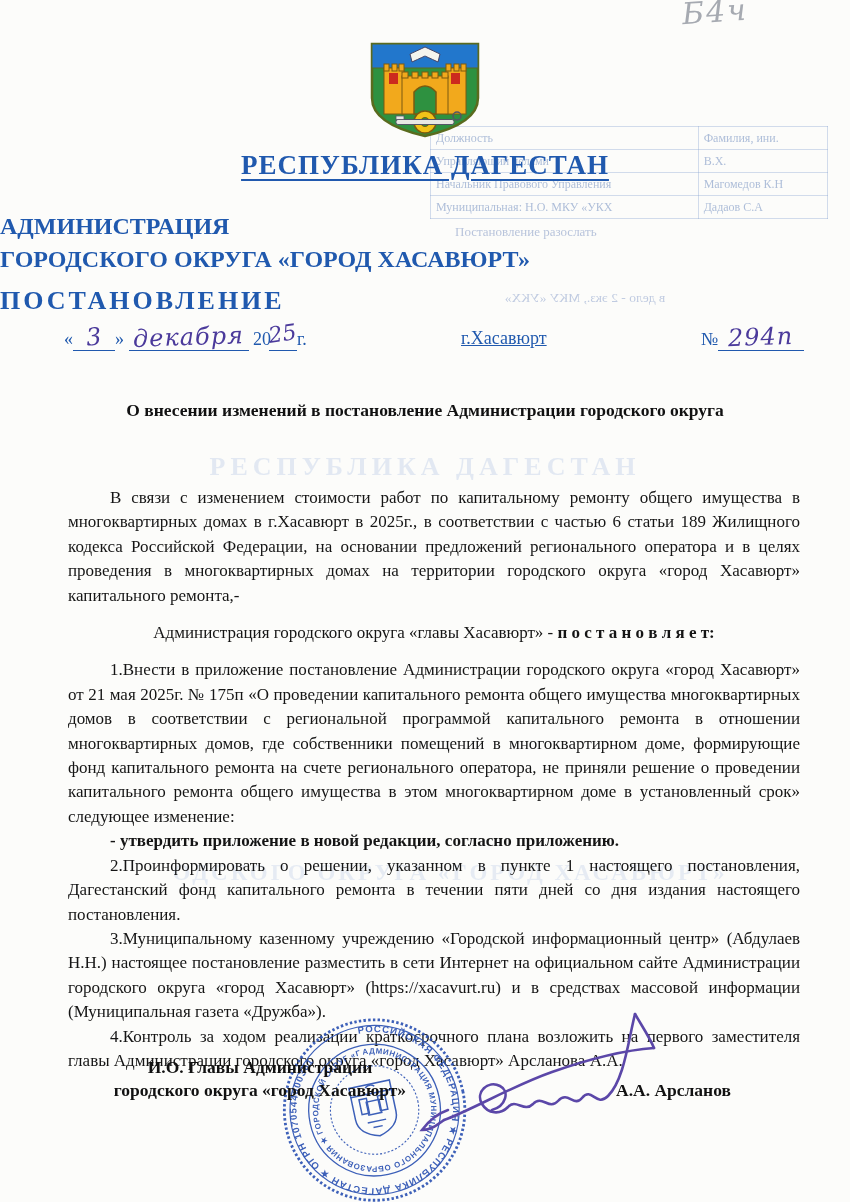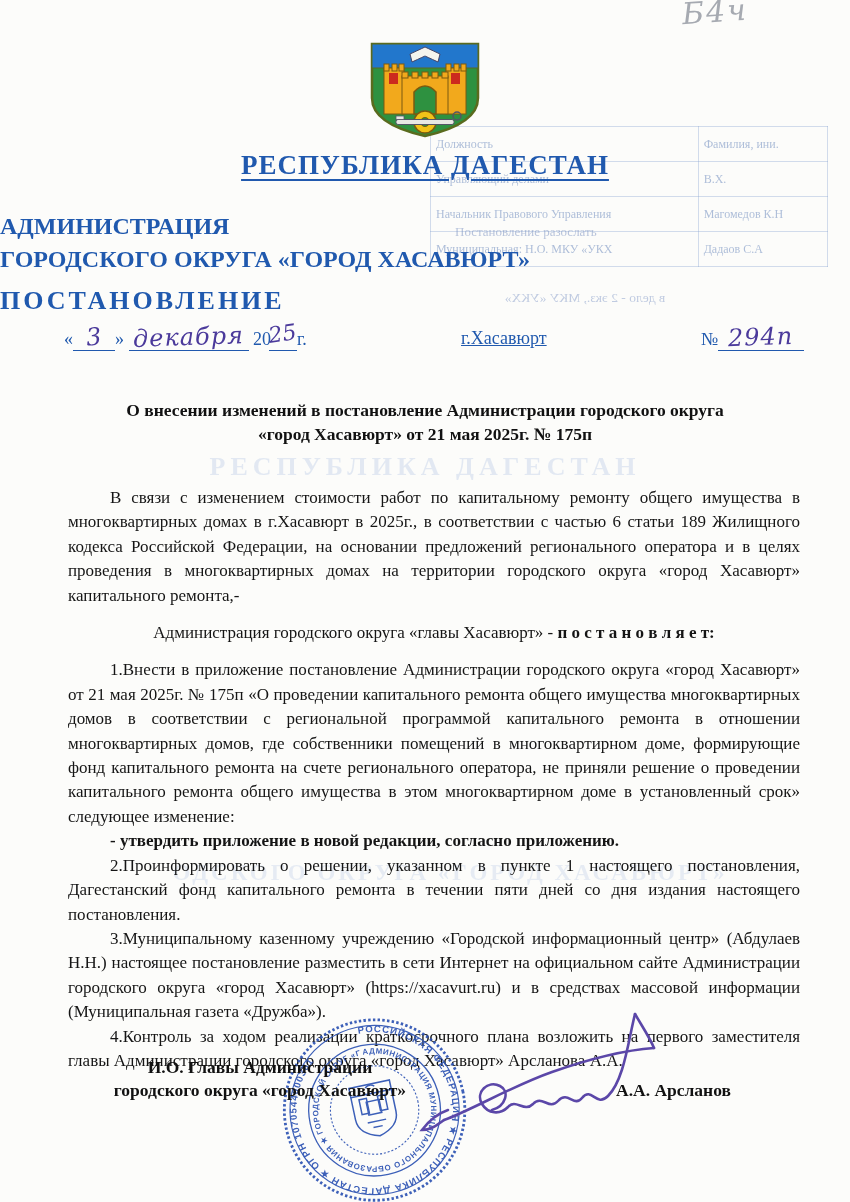--- a/index.html
+++ b/index.html
@@ -17,21 +17,21 @@
     font-size:30px;color:#8a8f99;transform:rotate(-4deg);
     letter-spacing:2px;opacity:.75;
   }
   
   .bleed{color:rgba(115,140,190,.5);font-size:12.5px;line-height:15px;}
   .bleed-blur{filter:blur(.4px);}
   .bleed-head{left:470px;top:82px;width:330px;text-align:center;font-size:13px;}
   .bleed-table{left:430px;top:126px;width:398px;border-collapse:collapse;}
   .bleed-table td{
     border:1px solid rgba(140,165,210,.38);
-    padding:8px 5px;font-size:12px;color:rgba(110,138,190,.55);
+    padding:2px 5px;font-size:12px;color:rgba(110,138,190,.55);
     height:18px;white-space:nowrap;overflow:hidden;
   }
   .bleed-send{left:455px;top:224px;font-size:13px;}
   .bleed-mirror{
     left:440px;top:290px;width:290px;text-align:center;
     transform:scaleX(-1);font-size:13.5px;color:rgba(120,145,195,.45);
   }
   .ghost1{
     left:0;top:452px;width:850px;text-align:center;
     font-weight:bold;font-size:26px;letter-spacing:5px;
@@ -189,21 +189,20 @@
       <span>20</span><span class="u u-year"><span class="hand hand-year">25</span></span><span>г.</span>
     </div>
     <div class="date-city">г.Хасавюрт</div>
     <div class="date-right">
       <span>№</span><span class="u u-num"><span class="hand hand-num">294п</span></span>
     </div>
   </div>
 
   <div class="abs title">
     <div>О внесении изменений в постановление Администрации городского округа</div>
-    <div>«город Хасавюрт» от 21 мая 2025г. № 175п</div>
   </div>
 
   <div class="abs bodytext">
     <p>В связи с изменением стоимости работ по капитальному ремонту общего имущества в многоквартирных домах в г.Хасавюрт в 2025г., в соответствии с частью 6 статьи 189 Жилищного кодекса Российской Федерации, на основании предложений регионального оператора и в целях проведения в многоквартирных домах на территории городского округа «город Хасавюрт» капитального ремонта,-</p>
     <p class="resolve-line"><span>Администрация городского округа «главы Хасавюрт» - </span><span class="resolve-bold">п о с т а н о в л я е т:</span></p>
     <p>1.Внести в приложение постановление Администрации городского округа «город Хасавюрт» от 21 мая 2025г. № 175п «О проведении капитального ремонта общего имущества многоквартирных домов в соответствии с региональной программой капитального ремонта в отношении многоквартирных домов, где собственники помещений в многоквартирном доме, формирующие фонд капитального ремонта на счете регионального оператора, не приняли решение о проведении капитального ремонта общего имущества в этом многоквартирном доме в установленный срок» следующее изменение:</p>
     <p class="sub-bold">- утвердить приложение в новой редакции, согласно приложению.</p>
     <p>2.Проинформировать о решении, указанном в пункте 1 настоящего постановления, Дагестанский фонд капитального ремонта в течении пяти дней со дня издания настоящего постановления.</p>
     <p>3.Муниципальному казенному учреждению «Городской информационный центр» (Абдулаев Н.Н.) настоящее постановление разместить в сети Интернет на официальном сайте Администрации городского округа «город Хасавюрт» (https://xacavurt.ru) и в средствах массовой информации (Муниципальная газета «Дружба»).</p>
     <p>4.Контроль за ходом реализации краткосрочного плана возложить на первого заместителя главы Администрации городского округа «город Хасавюрт» Арсланова А.А.</p>

